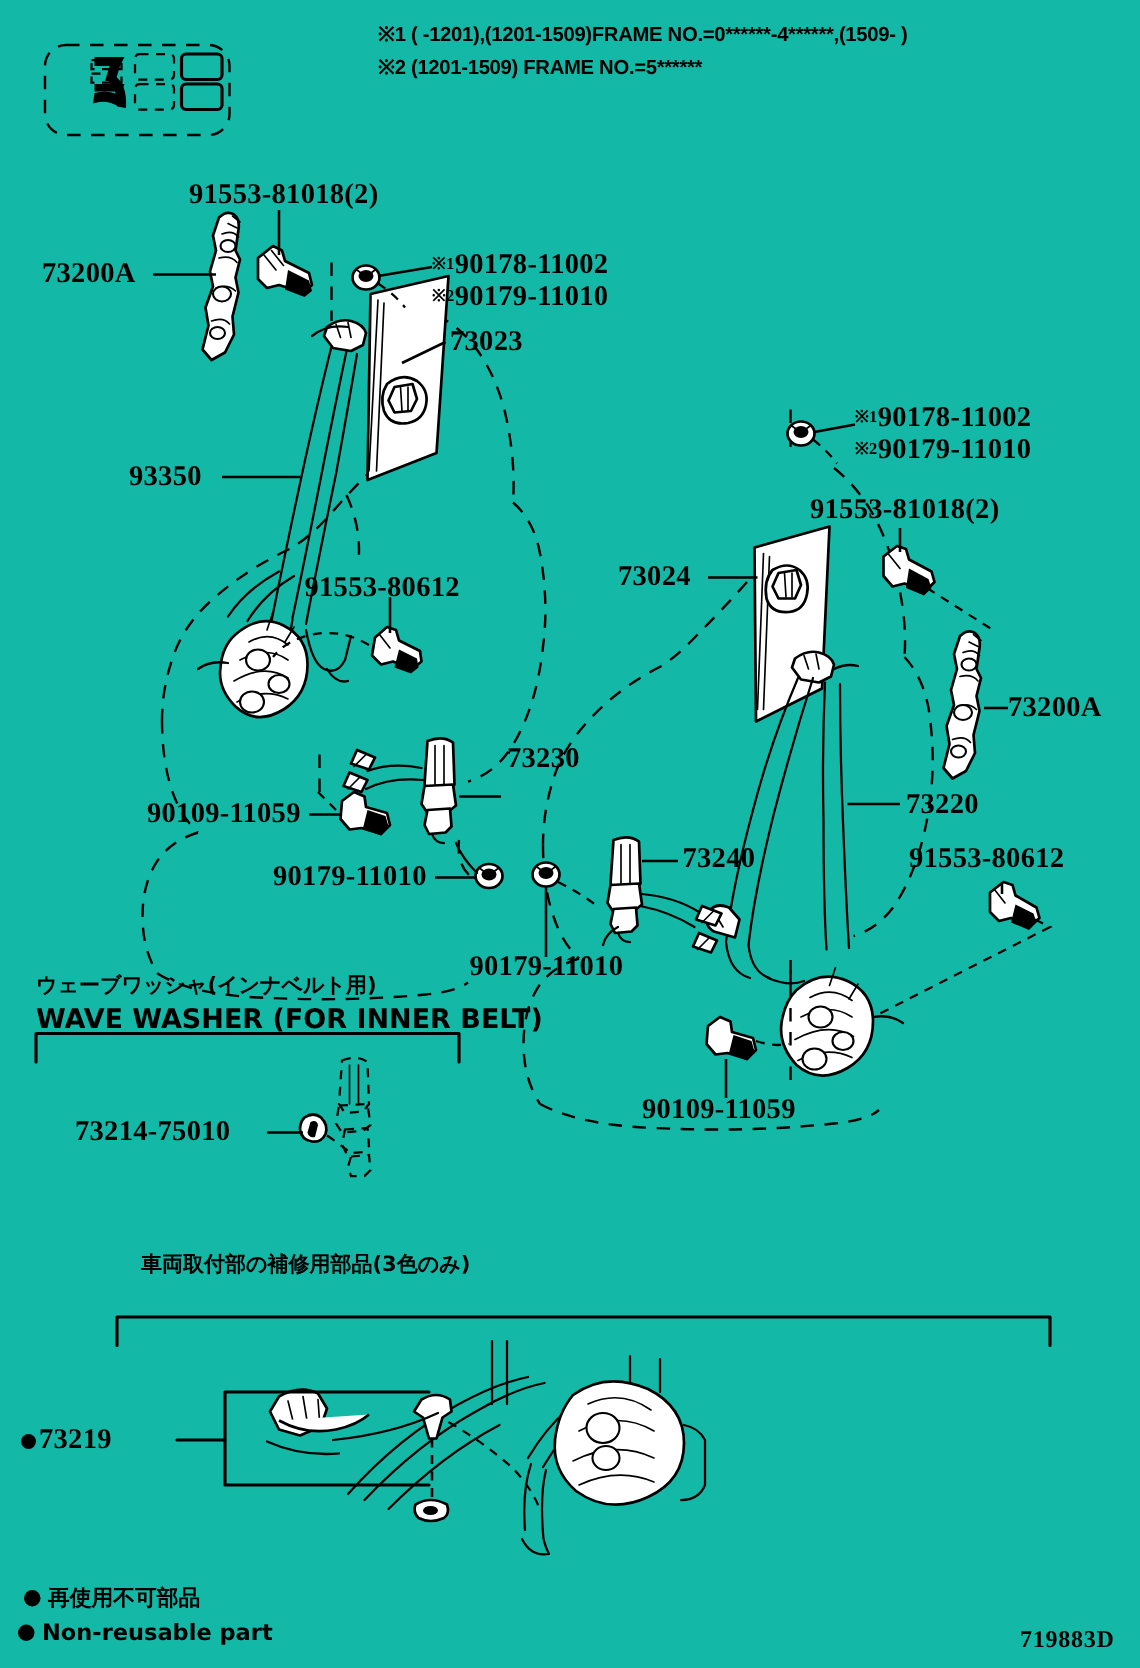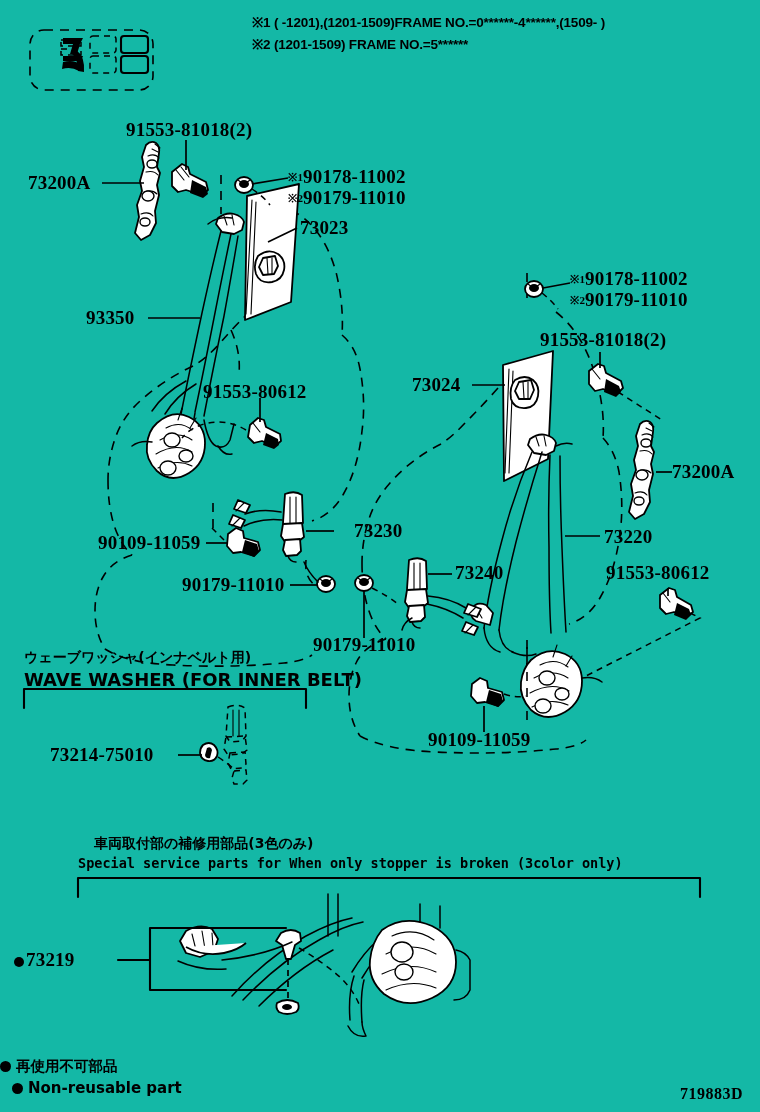--- a/index.html
+++ b/index.html
@@ -483,21 +483,21 @@
   <div class="lbl" style="left:300px; top:218px;">73023</div>
 
   <div class="lbl" style="left:86px; top:308px;">93350</div>
 
   <div class="lbl" style="left:203px; top:382px;">91553-80612</div>
 
   <div class="lbl" style="left:98px; top:533px;">90109-11059</div>
 
   <div class="lbl" style="left:182px; top:575px;">90179-11010</div>
 
-  <div class="lbl" style="left:338px; top:521px;margin-left:16px;">73230</div>
+  <div class="lbl" style="left:338px; top:496px;">73230</div>
 
   <div class="lbl" style="left:412px; top:375px;">73024</div>
 
   <div class="lbl" style="left:570px; top:269px;"><span class="ref">※1</span><span>90178-11002</span></div>
   <div class="lbl" style="left:570px; top:290px;"><span class="ref">※2</span><span>90179-11010</span></div>
 
   <div class="lbl" style="left:540px; top:330px;">91553-81018(2)</div>
 
   <div class="lbl" style="left:672px; top:462px;">73200A</div>
 
@@ -509,22 +509,21 @@
 
   <div class="lbl" style="left:313px; top:635px;">90179-11010</div>
 
   <div class="lbl" style="left:428px; top:730px;">90109-11059</div>
 
   <div class="jp" style="left:24px; top:650px;">ウェーブワッシャ(インナベルト用)</div>
   <div class="en-box2" style="left:24px; top:671px;">WAVE WASHER (FOR INNER BELT)</div>
   <div class="lbl" style="left:50px; top:745px;">73214-75010</div>
 
   <div class="jp" style="left:94px; top:836px;">車両取付部の補修用部品(3色のみ)</div>
-  <div class="en-box" style="left:78px; top:857px;">Special  service  parts  for  When  only  stopper  is  broken  (3color  only)</div>
 
   <div class="lbl" style="left:14px; top:950px;"><span class="bullet sm"></span><span>73219</span></div>
 
-  <div class="legend-jp" style="left:0; top:1059px;"><span class="bullet"></span><span>再使用不可部品</span></div>
+  <div class="legend-jp" style="left:16px; top:1059px;"><span class="bullet"></span><span>再使用不可部品</span></div>
   <div class="legend-en" style="left:12px; top:1081px;"><span class="bullet"></span><span>Non-reusable part</span></div>
 
   <div class="drawno" style="left:680px; top:1085px;">719883D</div>
 
 </div>
 
 </body></html>

